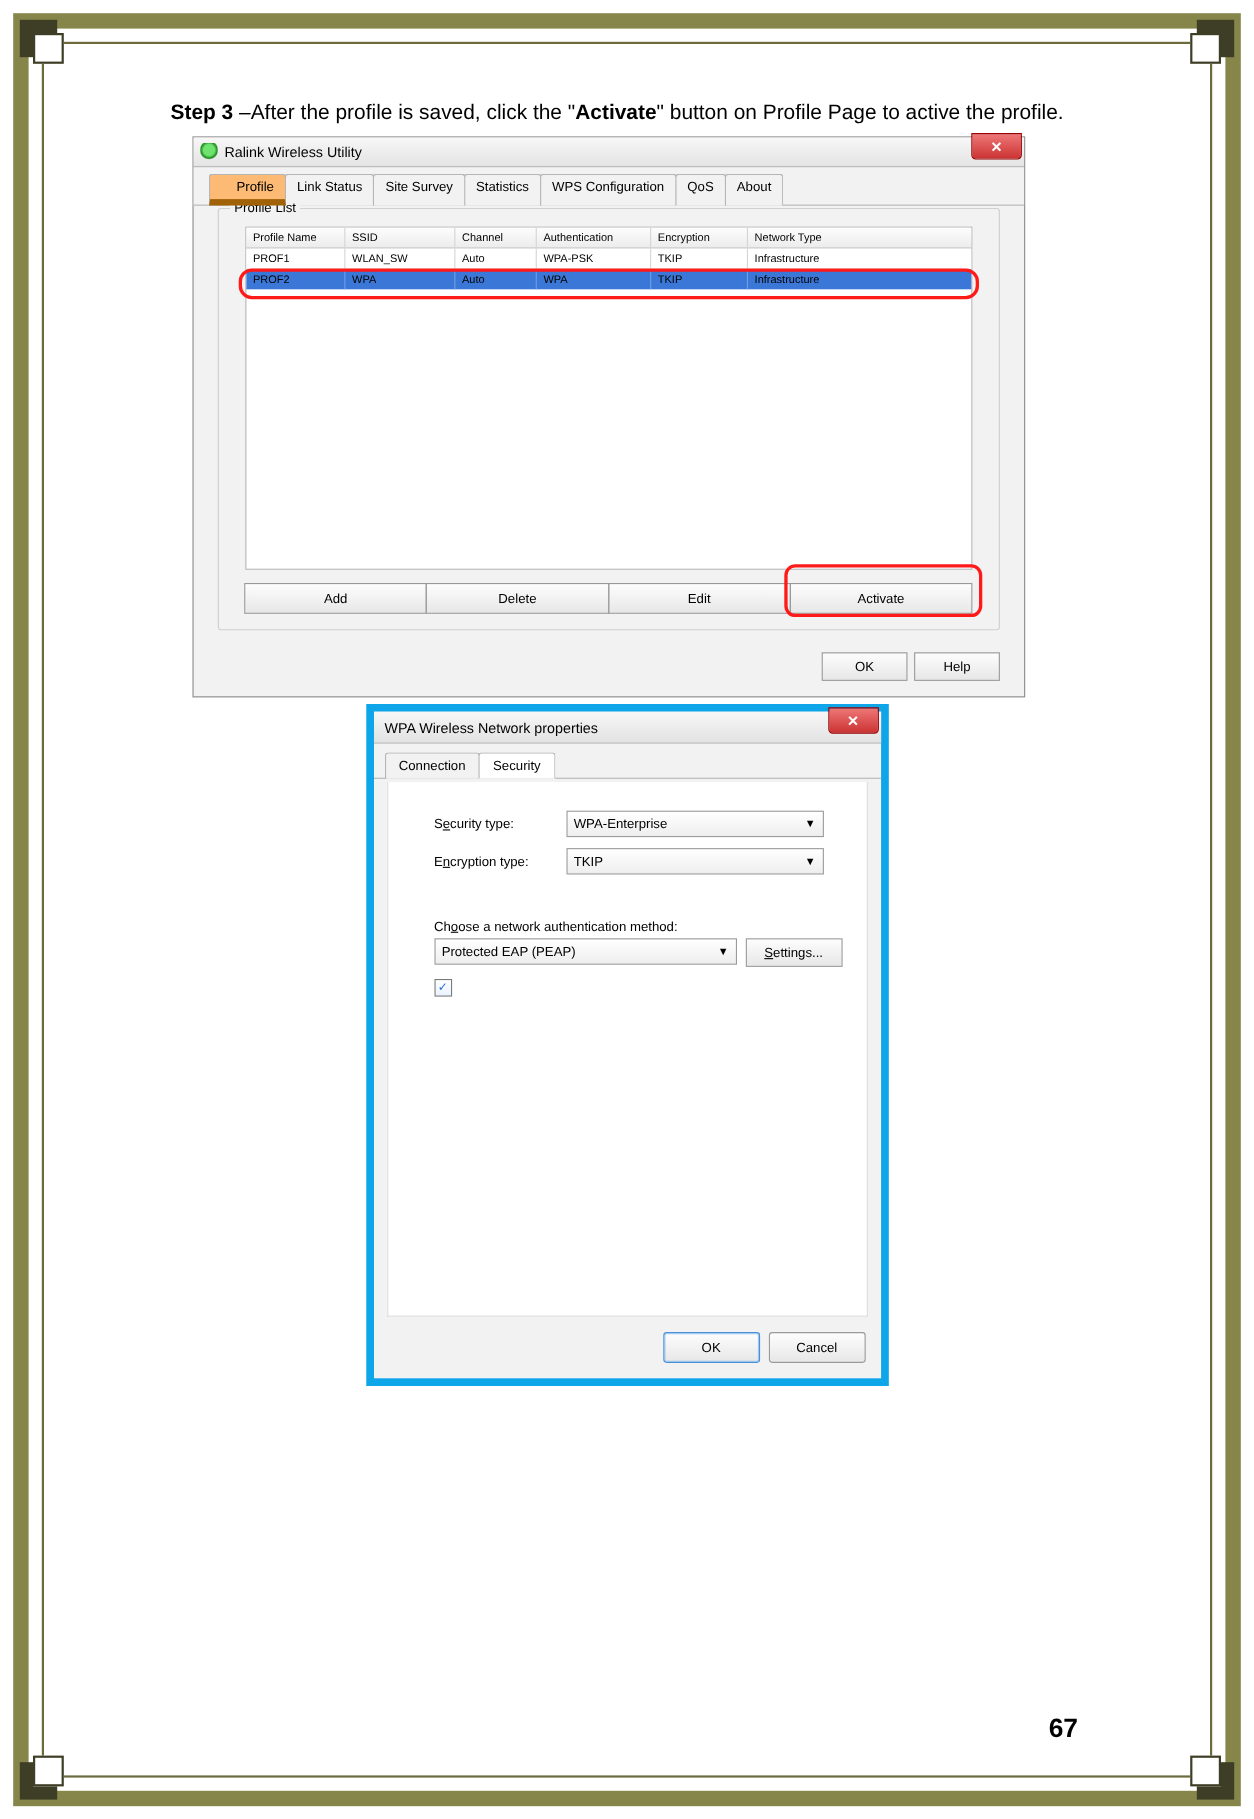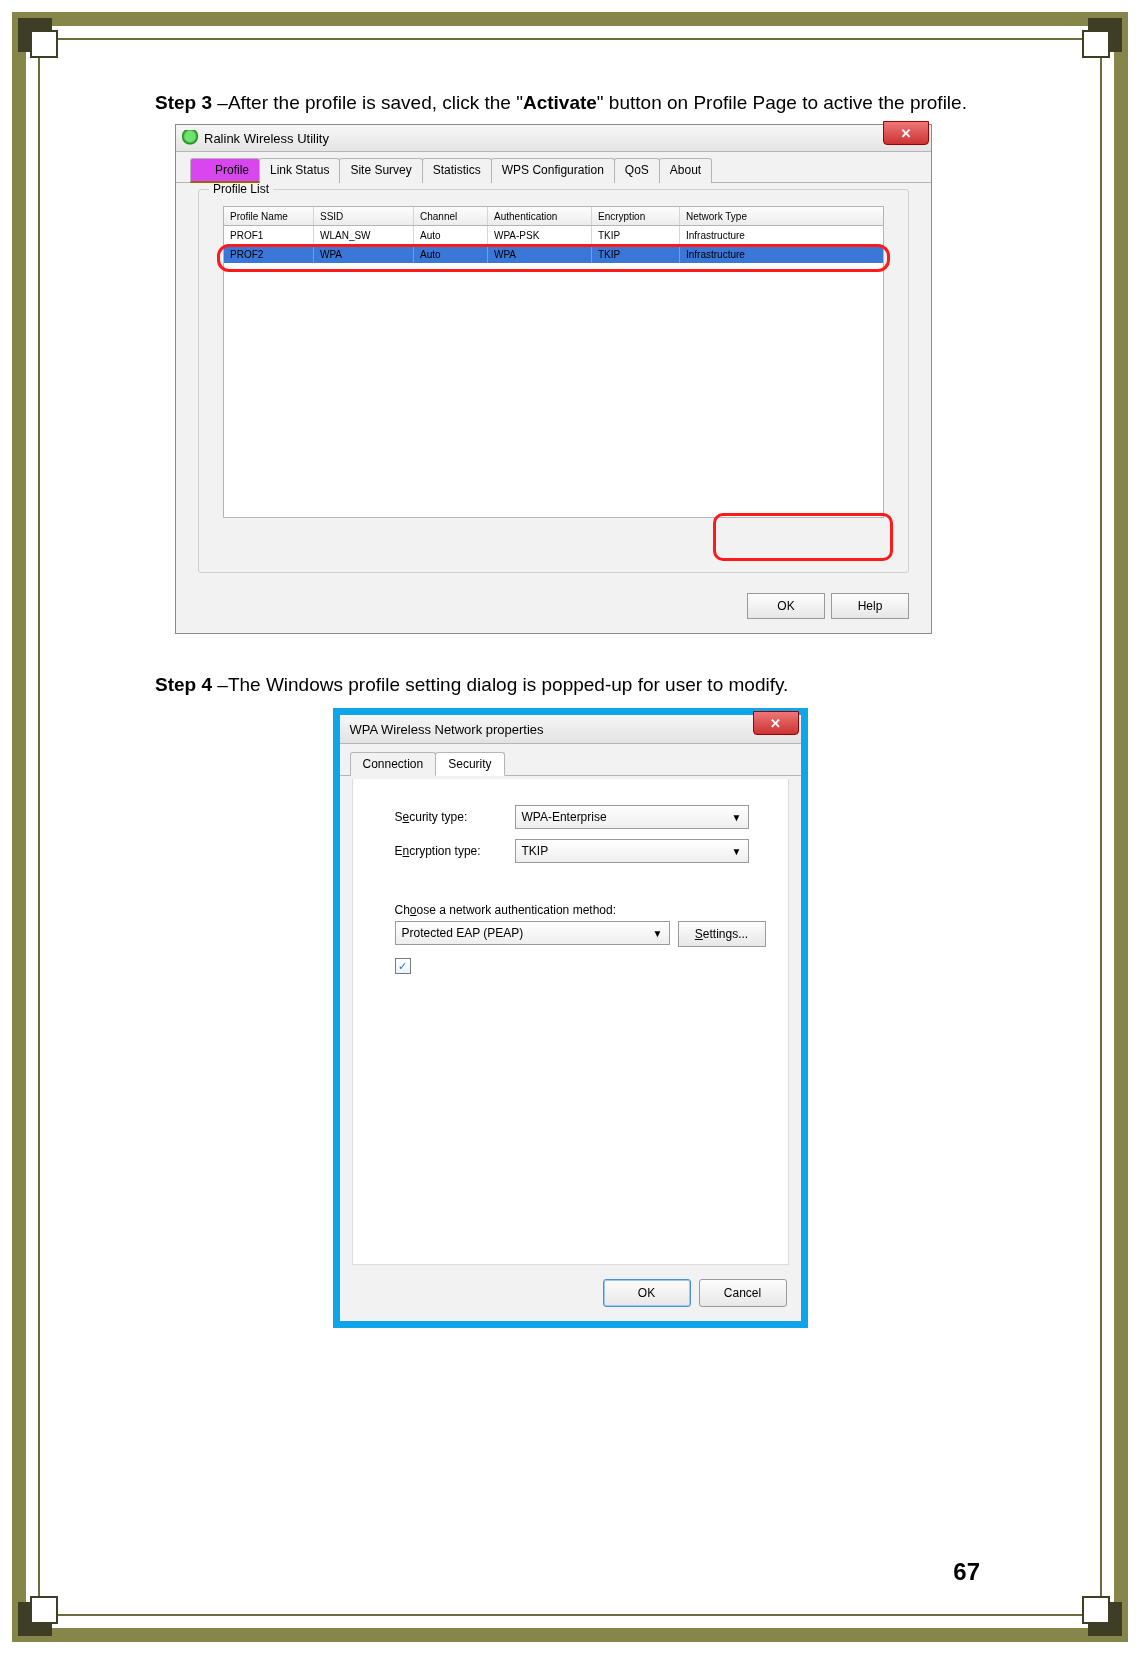--- a/index.html
+++ b/index.html
@@ -96,21 +96,21 @@
     padding:4px 10px 4px 10px;
     border:1px solid #b5b5b5;
     border-bottom:none;
     background:#f2f2f2;
     position:relative;
     margin-bottom:-1px;
     cursor:pointer;
     border-radius:3px 3px 0 0;
     margin-right:-1px;
   }
-  .shot1 .tab.active { background:#d946ef; border-bottom:2px solid #a16207; z-index:2;padding-left:24px; }
+  .shot1 .tab.active { background:#fdba74; border-bottom:6px solid #a16207; z-index:2;padding-left:24px; }
 
   .shot1 .group-box {
     position:absolute; left:22px; right:22px; top:64px; bottom:60px;
     border:1px solid #cfcfcf;
     border-radius:3px;
   }
   .shot1 .group-label {
     position:absolute; top:-8px; left:10px;
     background:#f2f2f2;
     padding:0 4px;
@@ -345,32 +345,35 @@
           <div class="col c1">PROF2</div>
           <div class="col c2">WPA</div>
           <div class="col c3">Auto</div>
           <div class="col c4">WPA</div>
           <div class="col c5">TKIP</div>
           <div class="col c6">Infrastructure</div>
         </div>
       </div>
       <div class="hl-row"></div>
 
+      <div class="btn-row">
+        <div class="btn">Add</div>
+        <div class="btn">Delete</div>
+        <div class="btn">Edit</div>
+        <div class="btn">Activate</div>
+      </div>
     </div>
     <div class="hl-activate"></div>
 
     <div class="bottom-buttons">
       <div class="dbtn">OK</div>
       <div class="dbtn">Help</div>
     </div>
   </div>
 
-  <p class="body-text" style="margin-top:34px">
-    <b>Step 4</b><span> –The Windows profile setting dialog is popped-up for user to modify.</span>
-  </p>
 
   <div class="shot2">
     <div class="title2">
       <span>WPA Wireless Network properties</span>
       <div class="close2">
           <span>✕</span>
         </div>
     </div>
     <div class="tabs2">
       <div class="tab2">Connection</div>

